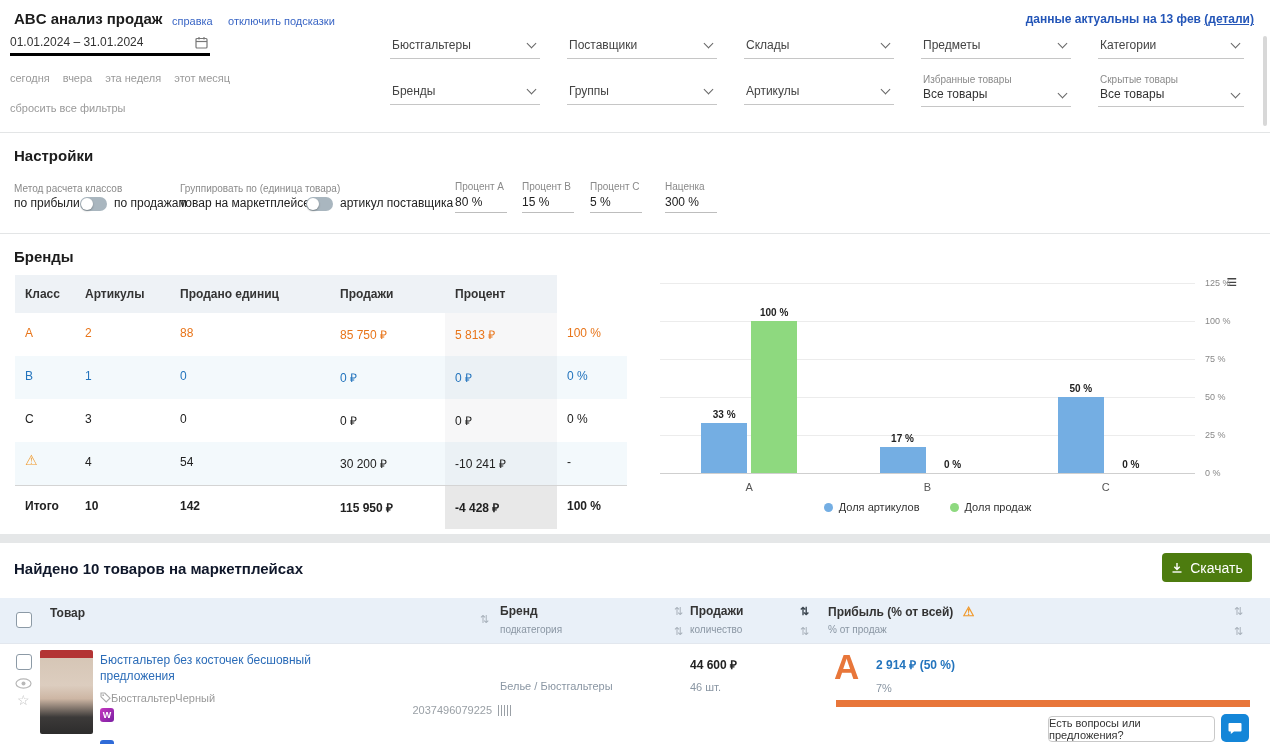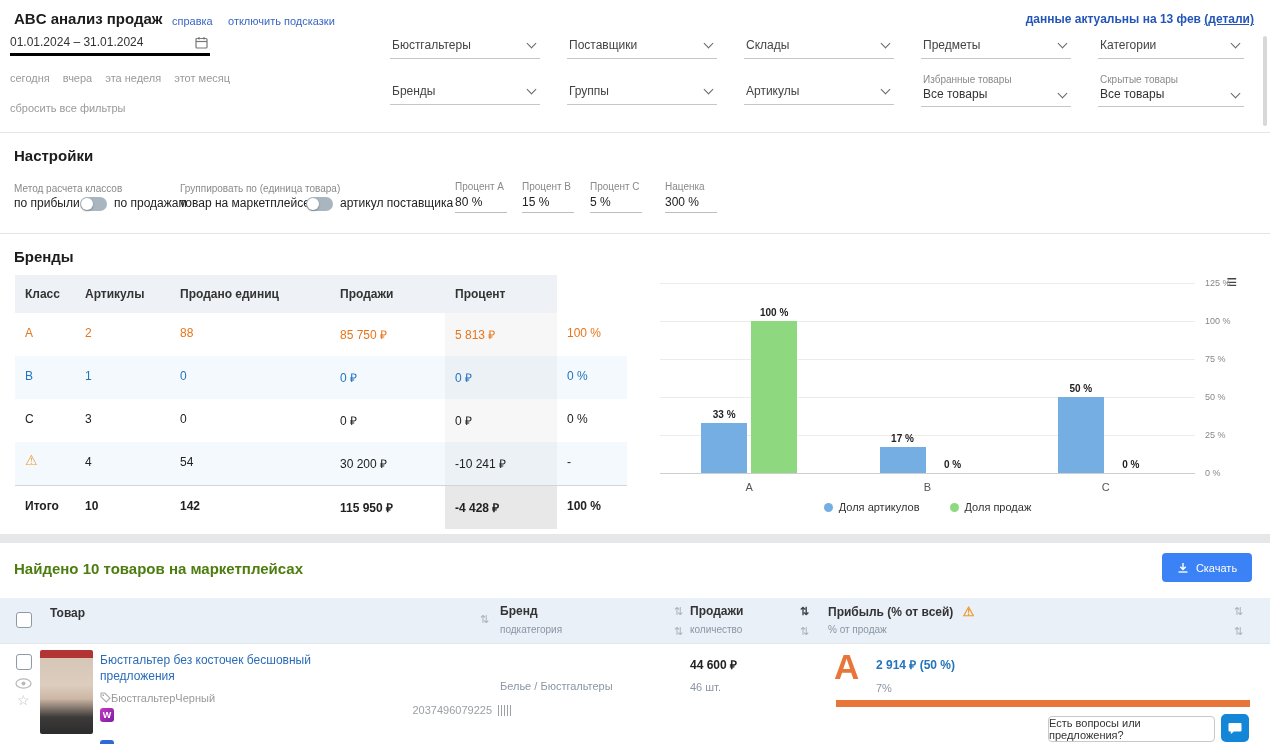--- a/index.html
+++ b/index.html
@@ -59,22 +59,22 @@
   .xtick{position:absolute;top:198px;width:50px;text-align:center;font-size:11px;color:#555}
   .bar{position:absolute}
   .bar-label{position:absolute;width:46px;text-align:center;font-size:10px;font-weight:bold;color:#222;white-space:nowrap}
   .chart-legend{position:absolute;left:20px;top:236px;width:535px;display:flex;justify-content:center;gap:30px;font-size:11px;color:#333}
   .leg-item{display:flex;align-items:center;gap:6px;cursor:pointer}
   .leg-dot{width:9px;height:9px;border-radius:50%;display:inline-block}
   
   .band{position:absolute;left:0;top:534px;width:1270px;height:9px;background:#e5e7e8}
   
   .sec-products{position:absolute;left:0;top:543px;width:1270px;height:201px;background:#fff;overflow:hidden}
-  .prod-heading{position:absolute;left:14px;top:17px;font-size:15px;font-weight:bold;color:#4d7c0f}
-  .dl-btn{position:absolute;right:18px;top:10px;width:90px;height:29px;background:#3b82f6;border-radius:4px;color:#fff;font-size:11px;display:flex;align-items:center;justify-content:center;gap:7px;cursor:pointer}
+  .prod-heading{position:absolute;left:14px;top:17px;font-size:15px;font-weight:bold;color:#0f172a}
+  .dl-btn{position:absolute;right:18px;top:10px;width:90px;height:29px;background:#4d7c0f;border-radius:4px;color:#fff;font-size:14px;display:flex;align-items:center;justify-content:center;gap:7px;cursor:pointer}
   .ph-row{position:absolute;left:0;top:55px;width:1270px;height:46px;background:#e9f0f8;border-bottom:1px solid #e2e7ee}
   .checkbox{position:absolute;width:16px;height:16px;border:1.5px solid #8c9aa6;border-radius:3px;background:#fff;cursor:pointer}
   .h-main{position:absolute;top:8px;font-size:12px;font-weight:bold;color:#333;white-space:nowrap}
   .h-sub{position:absolute;top:26px;font-size:10px;color:#8a96a3;white-space:nowrap}
   .sort{position:absolute;font-size:11px;color:#a7b0ba;cursor:pointer;line-height:12px}
   .sort.active{color:#3c4650;font-weight:bold}
   .warn-ic{color:#f09a2e}
   .p-row{position:absolute;left:0;top:101px;width:1270px;height:110px}
   .eye-icon,.star-icon{position:absolute;cursor:pointer}
   .star-icon{font-size:14px;color:#c0c0c0}

